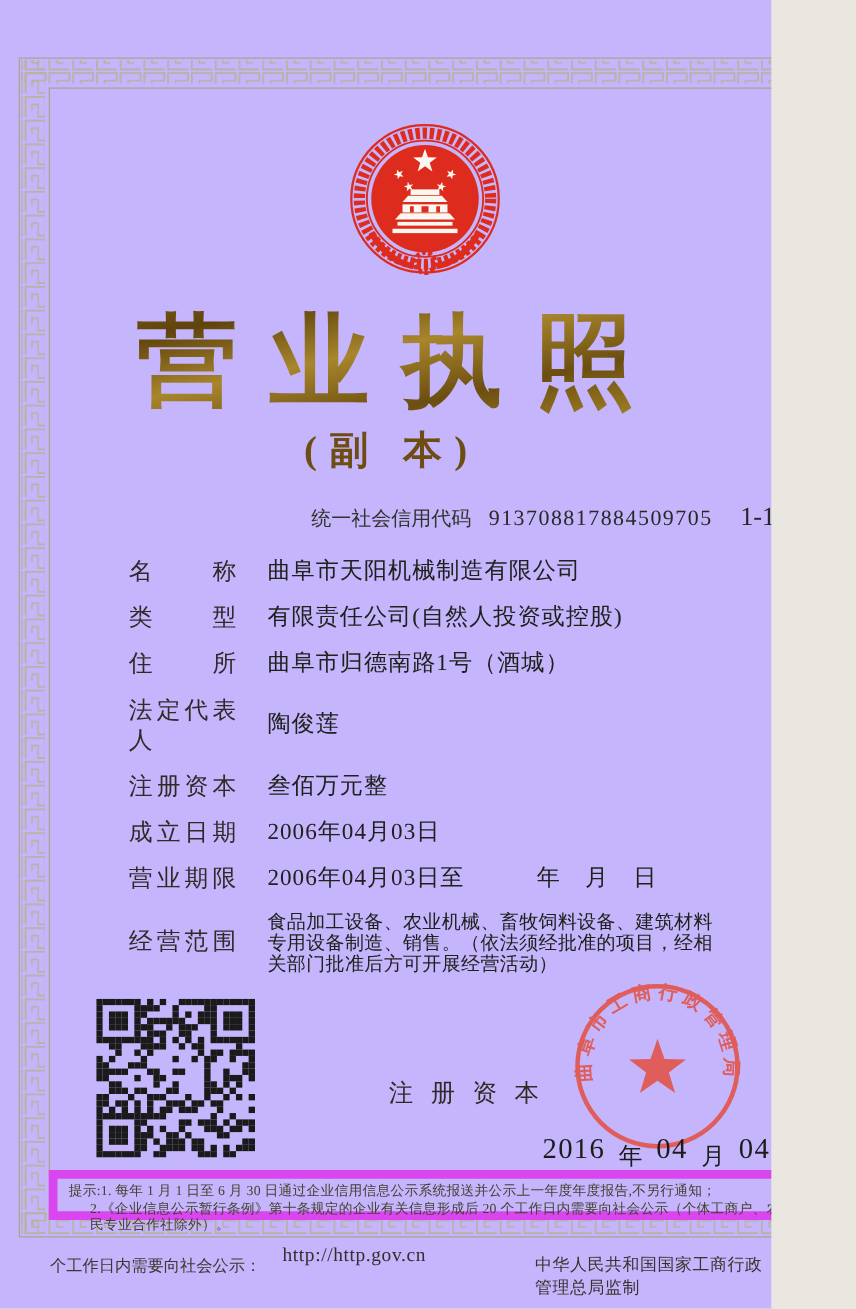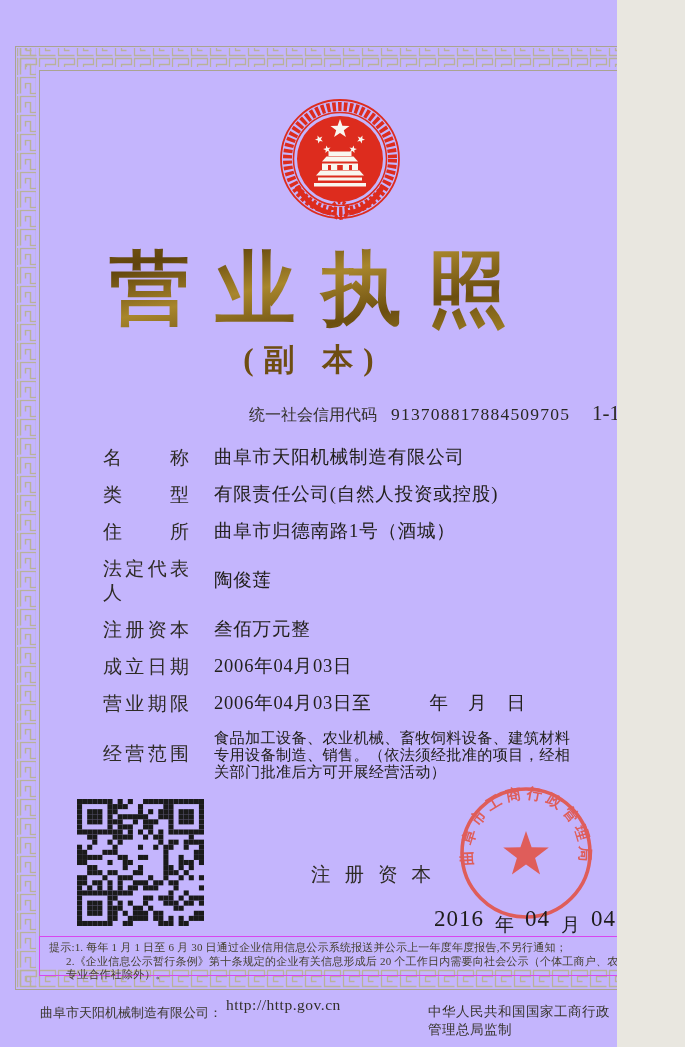--- a/index.html
+++ b/index.html
@@ -32,21 +32,21 @@
   
   .qr{left:77px;top:799px;}
   
   .reg-label{left:311px;top:861px;font-size:19.5px;letter-spacing:14px;color:#2e2b26;white-space:nowrap;}
   .seal{left:452px;top:779px;opacity:0.93;}
   
   .date-line{left:434px;top:912px;display:flex;align-items:flex-end;column-gap:11px;
              font-size:19px;color:#1d1c1a;white-space:nowrap;}
   .date-line .num{font-size:23px;transform:translateY(-6px);letter-spacing:1px;}
   
-  .note-box{left:39px;top:936px;width:607px;height:40px;border:1px solid #d946ef;
+  .note-box{left:39px;top:936px;width:607px;height:40px;border:7px solid #d946ef;
             box-sizing:border-box;padding:4px 6px 0 9px;font-size:11px;line-height:13.5px;
             color:#454130;letter-spacing:0.2px;}
   .note-box .n2{padding-left:17px;}
   
   .footer-label{left:40px;top:1004px;font-size:13px;color:#3b382f;}
   .footer-url{left:226px;top:996px;font-size:15.5px;color:#33302a;letter-spacing:0.5px;}
   .footer-right{left:428px;top:1003px;font-size:13.5px;color:#38352d;letter-spacing:0.5px;}
 </style>
 </head>
 <body>
@@ -485,17 +485,17 @@
     <span>月</span>
     <span class="num">04</span>
     <span>日</span>
   </div>
 
   <div class="abs note-box">
     <div class="n1">提示:1. 每年 1 月 1 日至 6 月 30 日通过企业信用信息公示系统报送并公示上一年度年度报告,不另行通知；</div>
     <div class="n2">2.《企业信息公示暂行条例》第十条规定的企业有关信息形成后 20 个工作日内需要向社会公示（个体工商户、农民专业合作社除外）。</div>
   </div>
 
-  <div class="abs footer-label">曲阜市天阳机械制造有限公司：</div>
+  <div class="abs footer-label">个工作日内需要向社会公示：</div>
   <div class="abs footer-url">http://http.gov.cn</div>
   <div class="abs footer-right">中华人民共和国国家工商行政管理总局监制</div>
 
 </div>
 
 </body></html>

